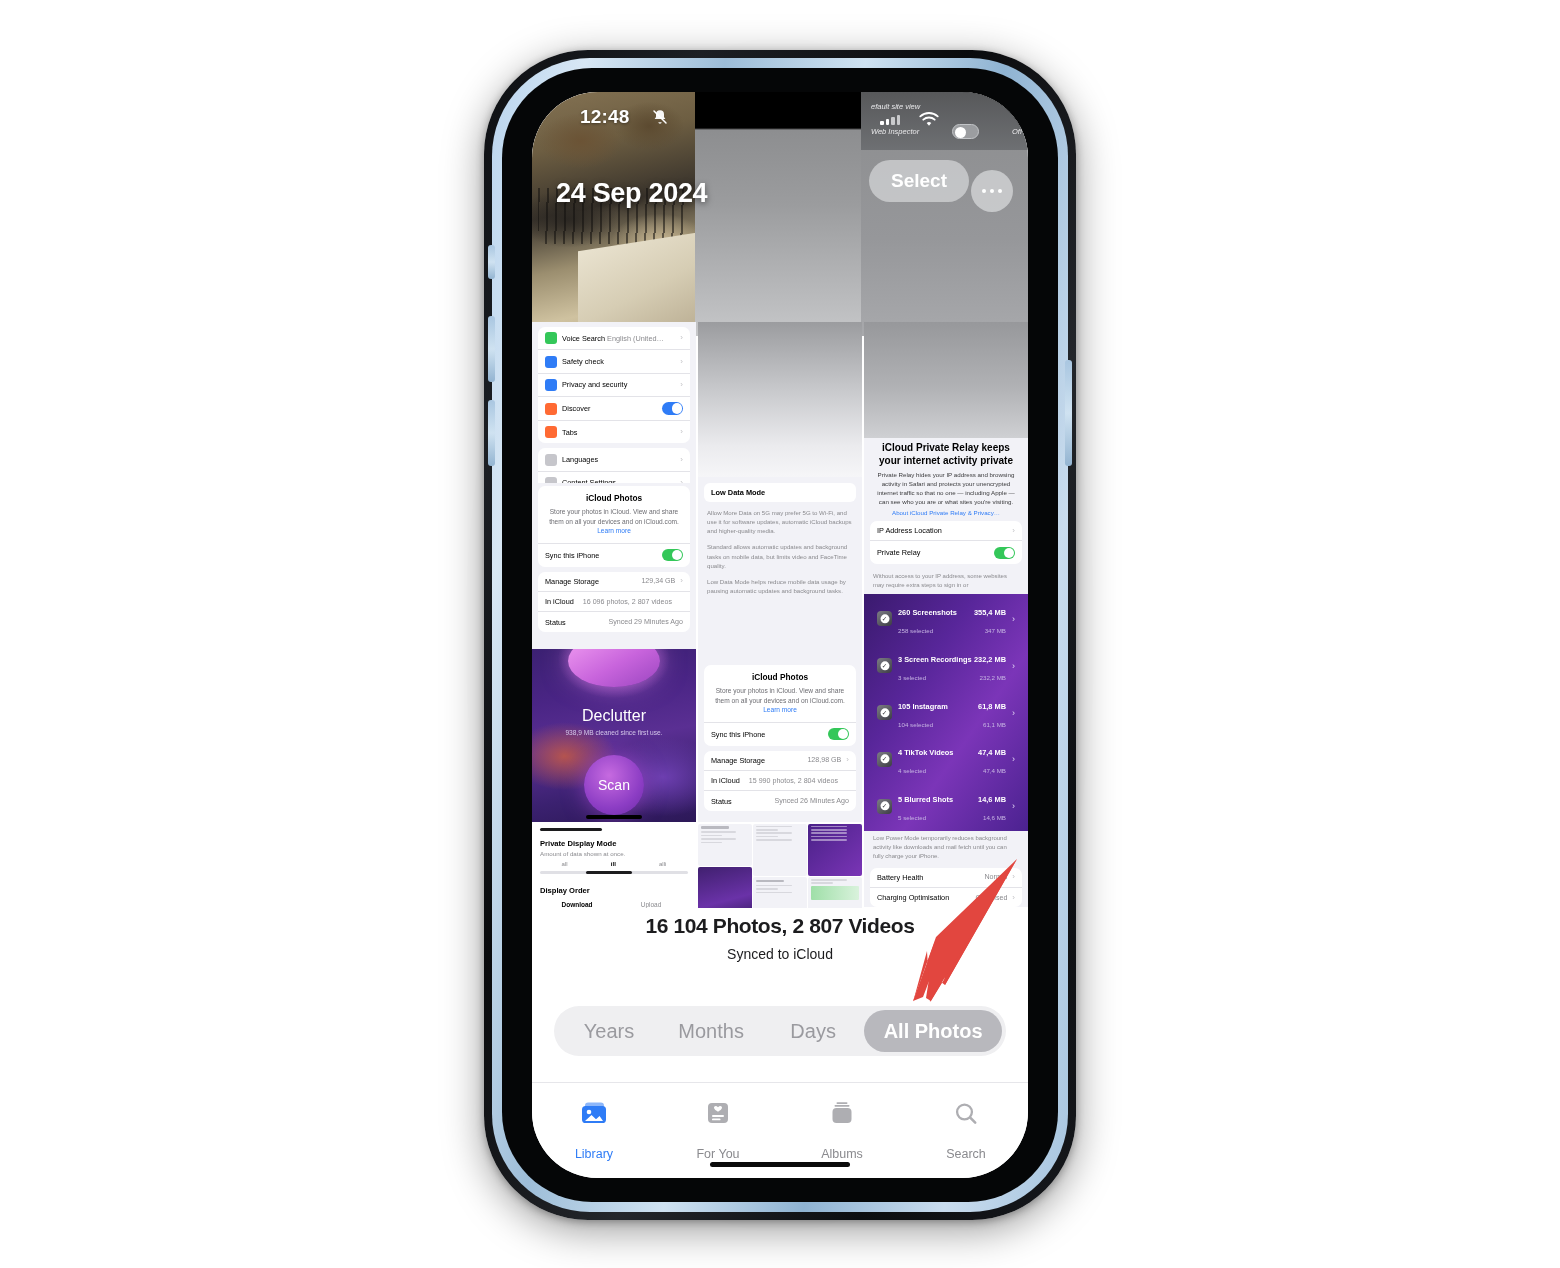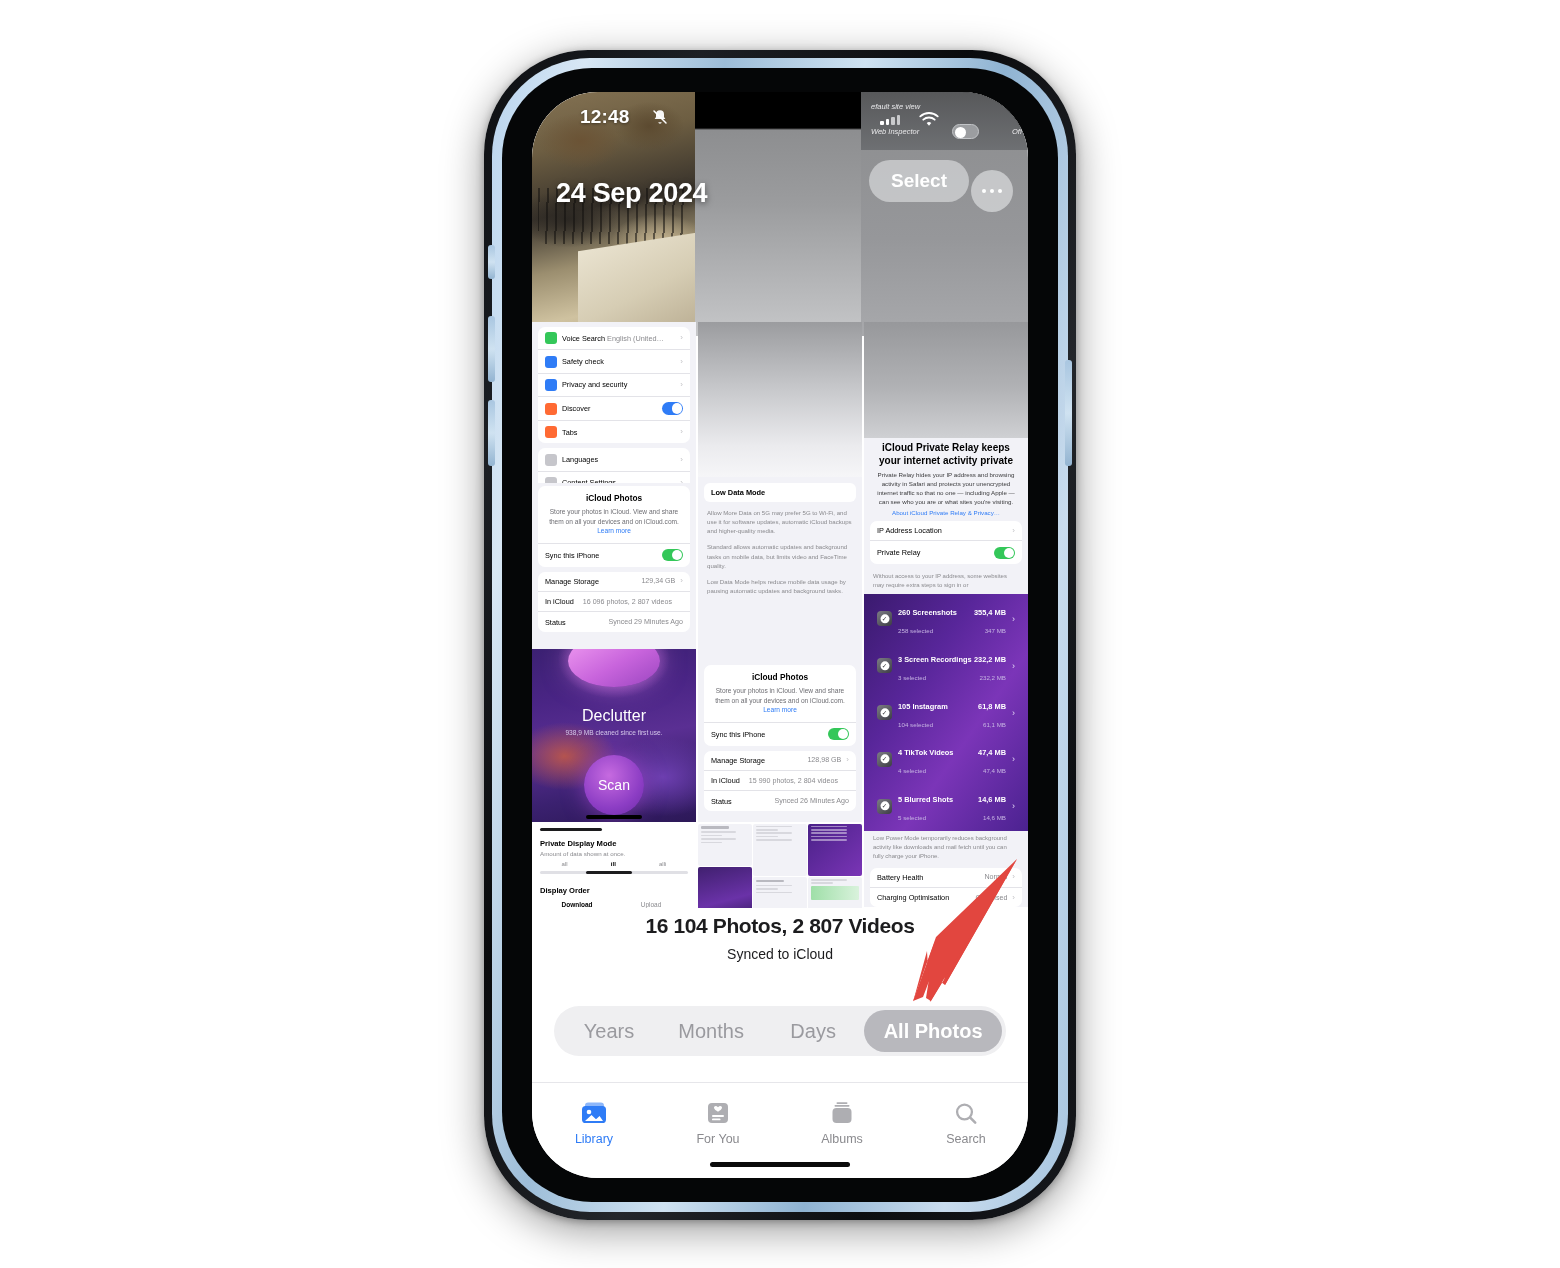--- a/index.html
+++ b/index.html
@@ -233,21 +233,21 @@
   .scope div.sel { background:#b8b8bd; color:#fff; font-weight:600; flex:1.35; }
 
   
   .tabbar {
     position:absolute; left:0; bottom:0; width:496px; height:96px;
     background:rgba(255,255,255,.96); display:flex; align-items:flex-start; padding-top:14px;
     border-top:.5px solid #e6e6ea;
   }
   .tab { flex:1; text-align:center; }
   .tab .ico { height:34px; display:flex; align-items:center; justify-content:center; }
-  .tab .tlbl { font-size:12.5px; color:#8a8a8e; margin-top:1px; }
+  .tab .tlbl { font-size:12.5px; color:#8a8a8e; margin-top:16px; }
   .tab.active .tlbl { color:#2f7cf6; }
   .homebar {
     position:absolute; left:50%; bottom:11px; transform:translateX(-50%);
     width:140px; height:5px; border-radius:3px; background:#0a0a0a;
   }
 
   
   .arrow { position:absolute; left:905px; top:855px; width:120px; height:170px; z-index:80; pointer-events:none; }
 </style>
 </head>

